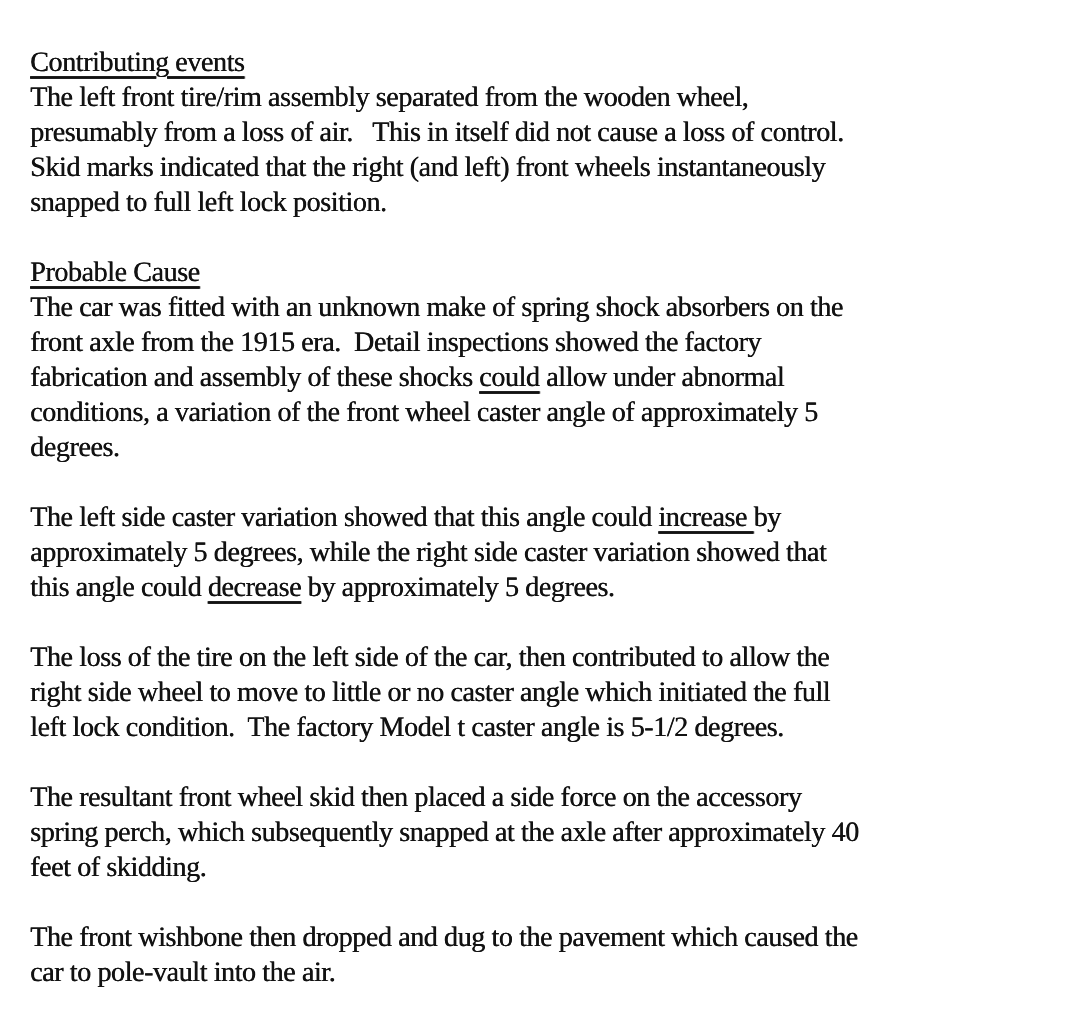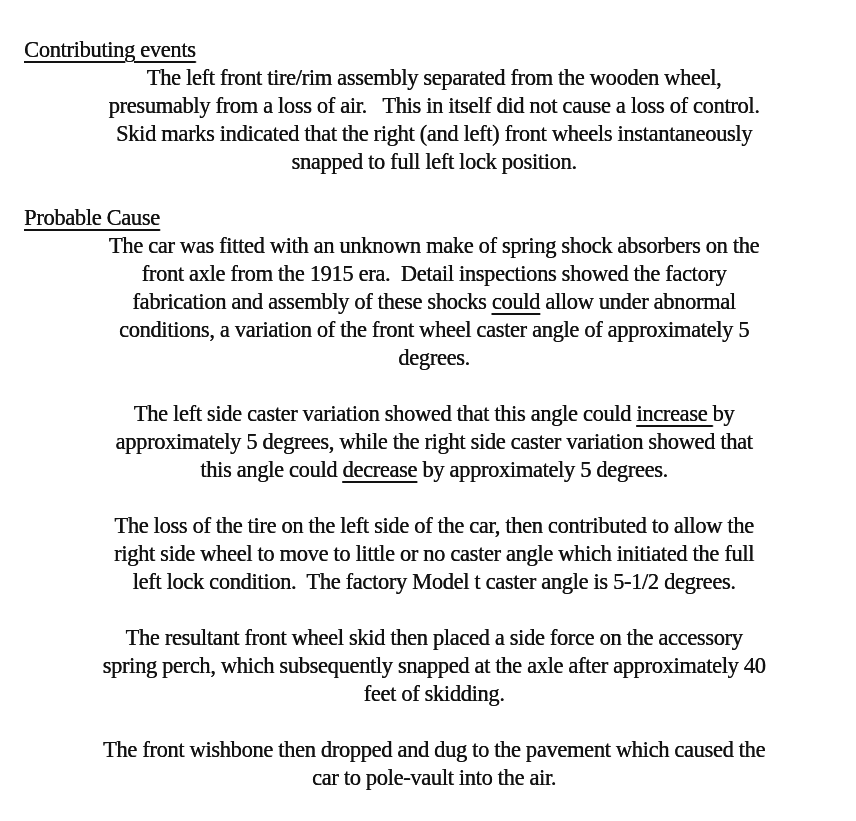--- a/index.html
+++ b/index.html
@@ -32,21 +32,20 @@
     letter-spacing: -0.35px;
     color: #121212;
     white-space: pre;
     text-shadow: 0.35px 0 0 currentColor; 
   }
   .heading {
     margin: 0;
   }
   .paragraph {
     margin: 0 0 28px 0;
-    text-align: center;
   }
   .line {
     height: 28px;
   }
   .u {
     text-decoration: underline;
     text-decoration-thickness: 1.8px;
     text-underline-offset: 3.5px;
   }
 </style>

